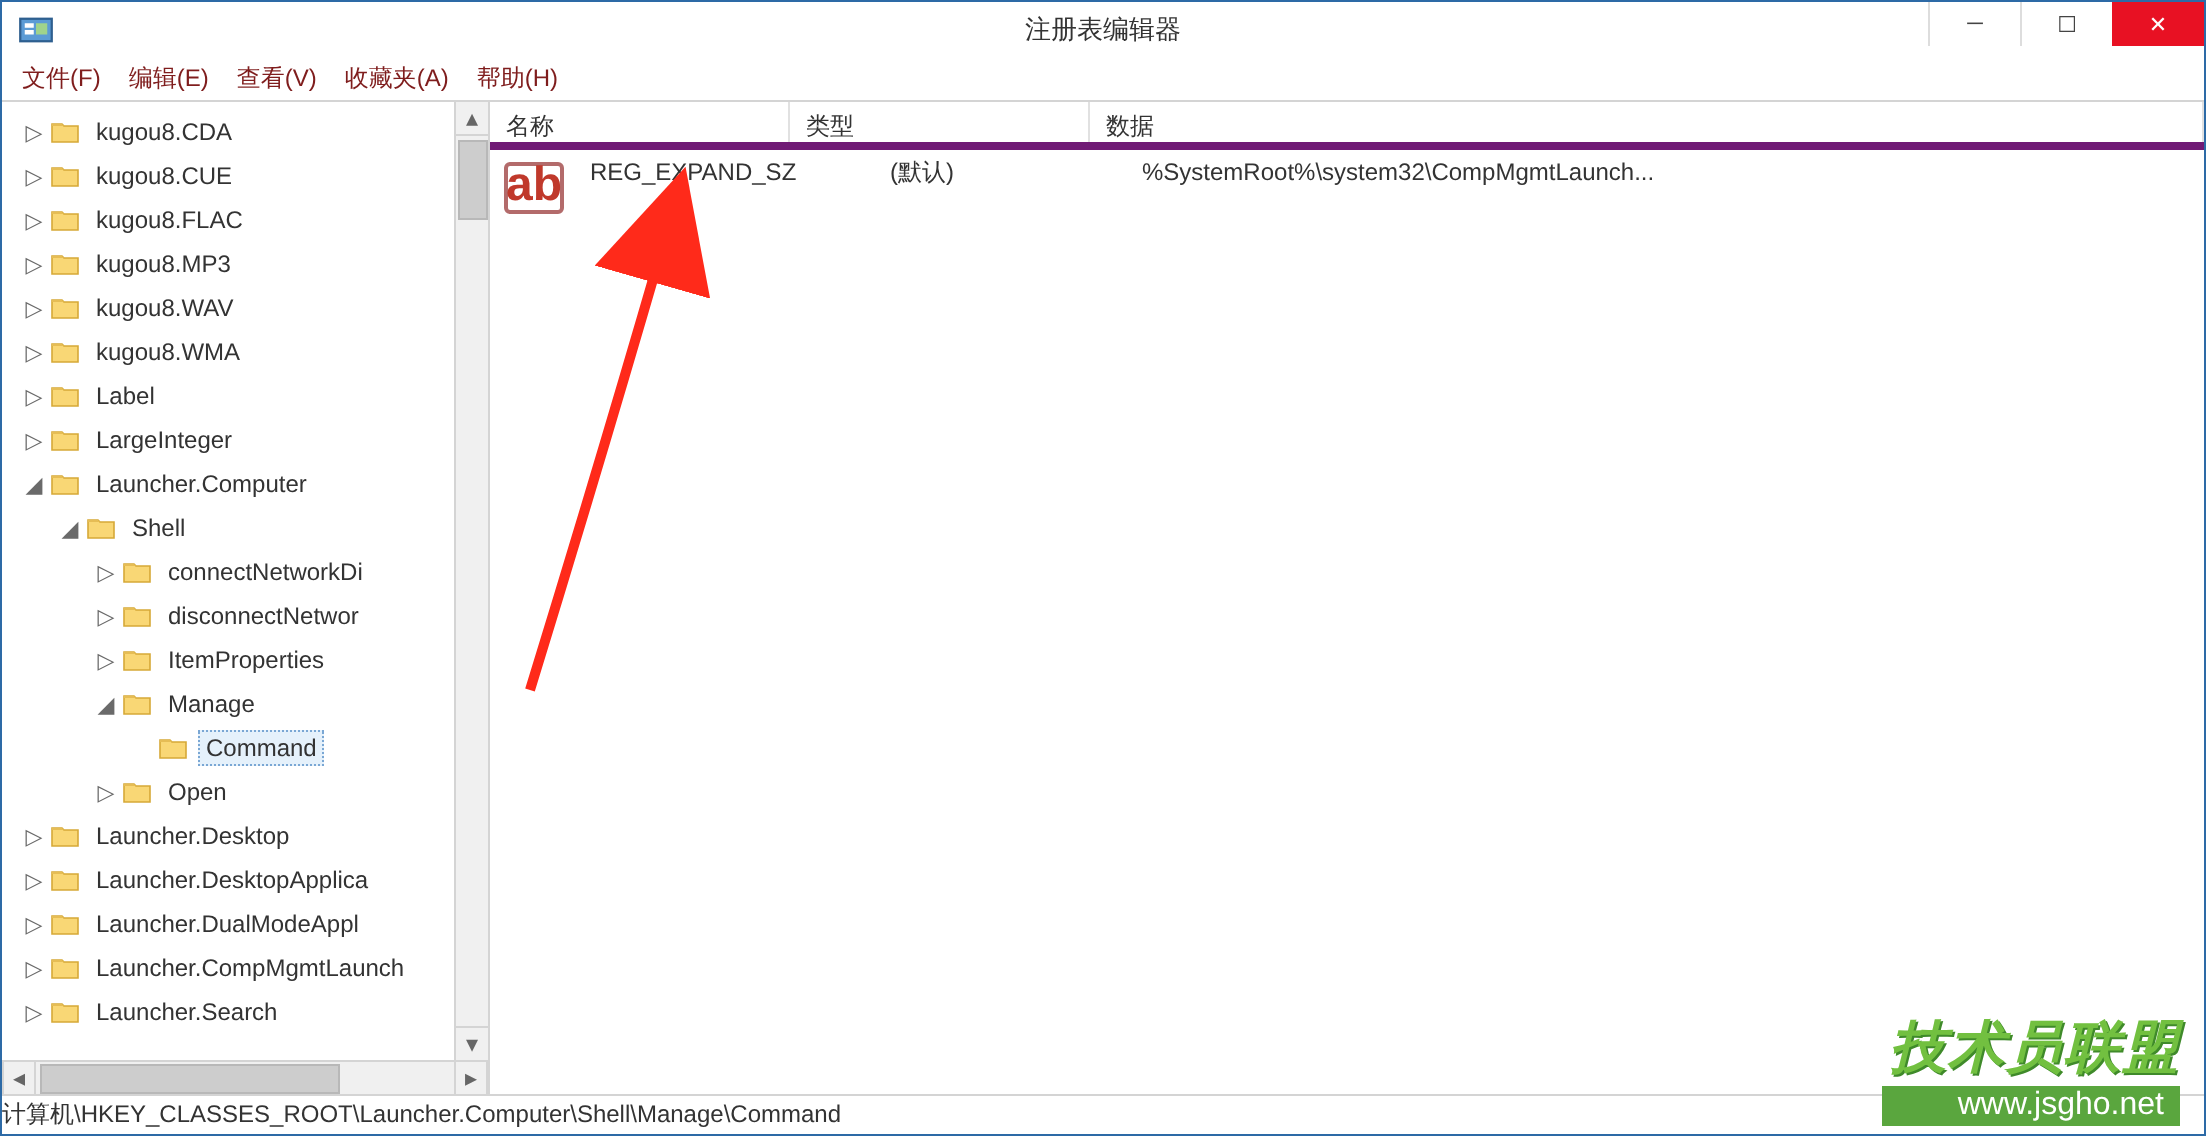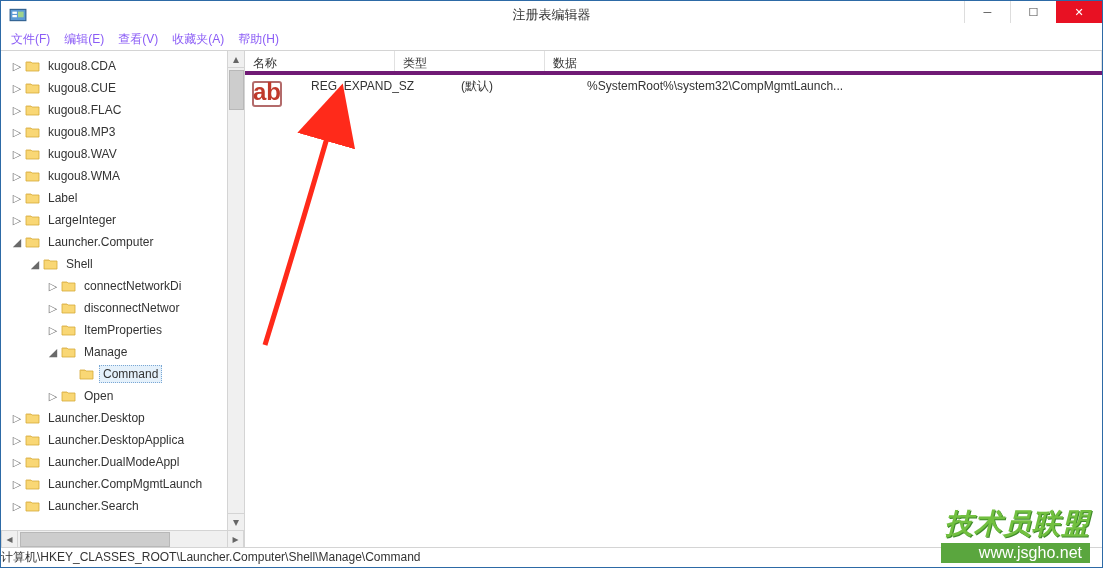--- a/index.html
+++ b/index.html
@@ -5,38 +5,38 @@
 * { margin:0; padding:0; box-sizing:border-box; font-family:"Microsoft YaHei","Segoe UI",Tahoma,sans-serif; font-size:12px; }
 body { background:#fff; width:1103px; height:568px; overflow:hidden; position:relative; border:1px solid #2d6aa6; }
 .titlebar { height:28px; background:#fff; display:flex; align-items:center; position:relative; }
 .titlebar .app-icon { width:18px; height:18px; margin-left:8px; margin-right:8px; }
 .titlebar .title { position:absolute; left:50%; transform:translateX(-50%); font-size:13px; color:#333; }
 .win-controls { position:absolute; right:0; top:0; display:flex; }
 .win-controls div { width:46px; height:22px; display:flex; align-items:center; justify-content:center; font-size:11px; }
 .win-controls .min, .win-controls .max { background:#fff; border-left:1px solid #ddd; color:#444; }
 .win-controls .close { background:#e81123; color:#fff; }
 .menubar { height:22px; display:flex; align-items:center; padding-left:10px; gap:14px; border-bottom:1px solid #d4d4d4; }
-.menubar span { color:#8b5cf6; cursor:default; }
+.menubar span { color:#7f1d1d; cursor:default; }
 .main { display:flex; height:calc(100% - 28px - 22px - 20px); }
 .tree-pane { width:244px; border-right:1px solid #d4d4d4; overflow:hidden; position:relative; }
 .tree { padding:4px 0 4px 2px; }
 .tree-item { display:flex; align-items:center; height:22px; white-space:nowrap; }
 .tree-item .expander { width:16px; text-align:center; color:#6a6a6a; font-size:11px; cursor:default; }
 .tree-item .folder-icon { width:16px; height:16px; margin-right:4px; }
 .tree-item .label { color:#333; padding:1px 3px; }
 .tree-item.selected .label { border:1px dotted #7aa7d4; background:#e5f1fb; }
 .list-pane { flex:1; position:relative; }
 .list-header { display:flex; height:24px; border-bottom:4px solid #701a75; }
 .list-header div { padding:4px 8px; border-right:1px solid #e1e1e1; color:#333; }
 .col-name { width:150px; }
 .col-type { width:150px; }
 .col-data { flex:1; }
 .list-row { display:flex; height:22px; align-items:center; }
 .list-row .cell { padding:2px 8px; color:#333; }
-.value-icon { width:32px; height:16px; margin-left:6px; margin-right:20px; display:inline-block; vertical-align:middle; }
+.value-icon { width:32px; height:16px; margin-left:6px; margin-right:4px; display:inline-block; vertical-align:middle; }
 .statusbar { height:20px; border-top:1px solid #d4d4d4; display:flex; align-items:center; padding-left:0; color:#333; }
 .hscroll { position:absolute; bottom:0; left:0; right:0; height:17px; background:#f0f0f0; border-top:1px solid #d4d4d4; display:flex; align-items:center; }
 .hscroll .arrow { width:17px; height:17px; display:flex; align-items:center; justify-content:center; color:#666; border-left:1px solid #d4d4d4; border-right:1px solid #d4d4d4; }
 .hscroll .track { flex:1; position:relative; height:17px; }
 .hscroll .thumb { position:absolute; height:15px; top:1px; background:#cdcdcd; border:1px solid #b8b8b8; }
 .vscroll { position:absolute; right:0; top:0; bottom:17px; width:17px; background:#f0f0f0; border-left:1px solid #d4d4d4; display:flex; flex-direction:column; }
 .vscroll .arrow { height:17px; display:flex; align-items:center; justify-content:center; color:#666; border-bottom:1px solid #d4d4d4; }
 .vscroll .arrow:last-child { border-top:1px solid #d4d4d4; border-bottom:none; }
 .vscroll .track { flex:1; position:relative; }
 .vscroll .thumb { position:absolute; width:15px; left:1px; background:#cdcdcd; border:1px solid #b8b8b8; }

